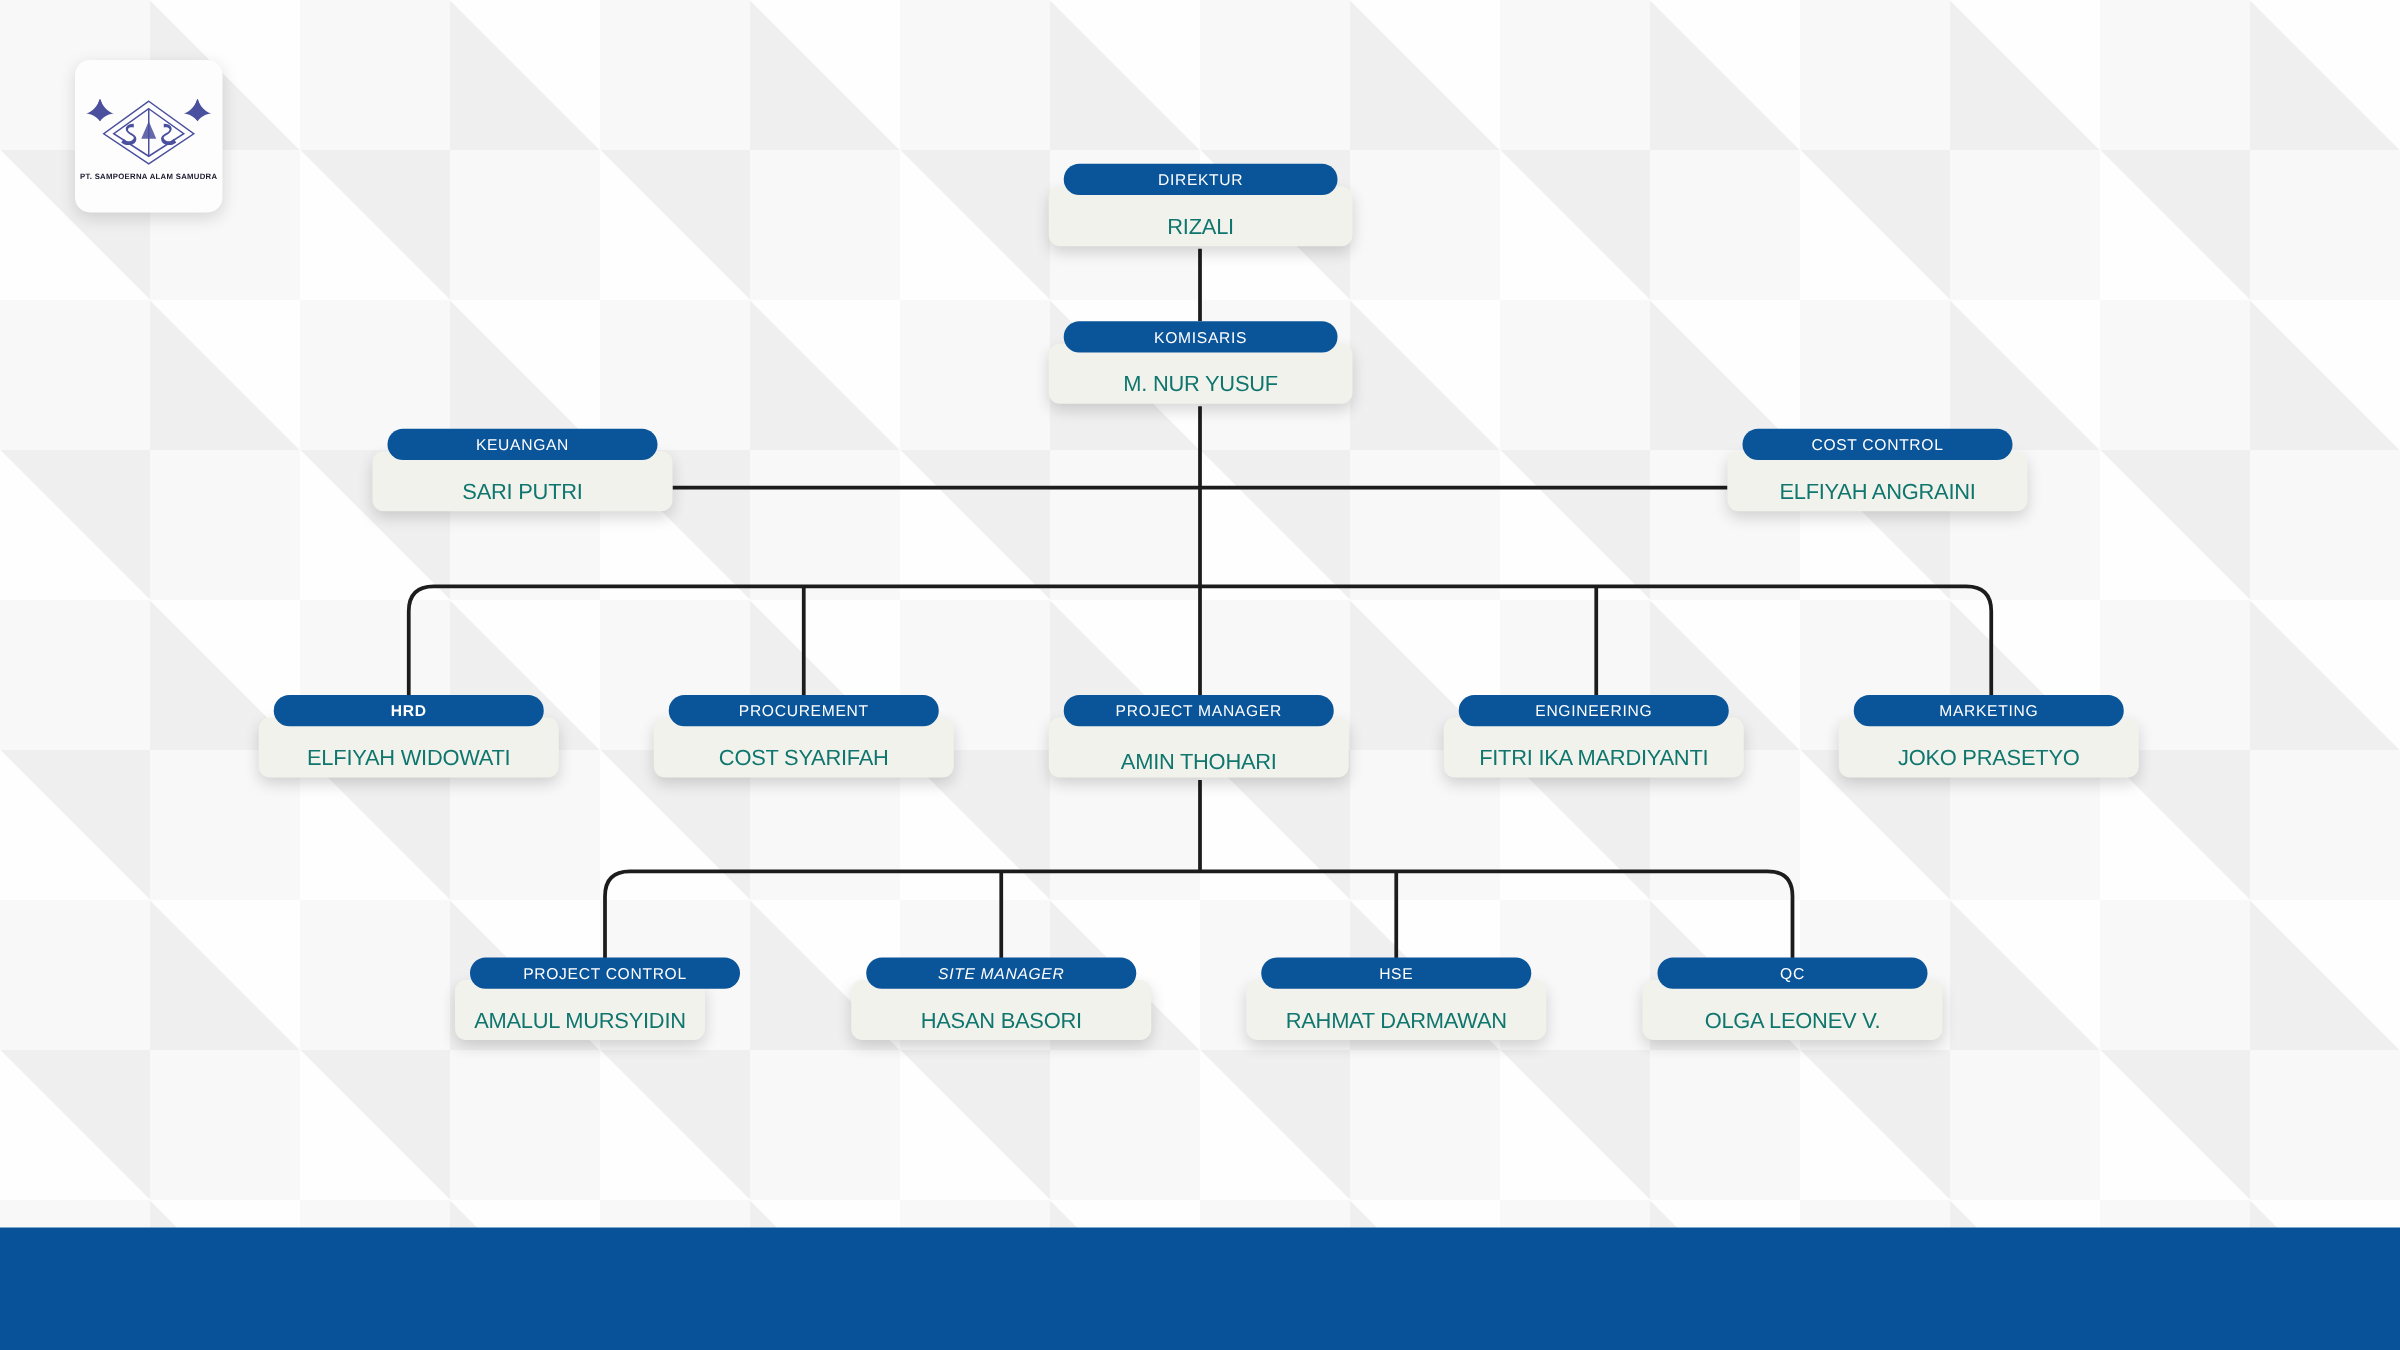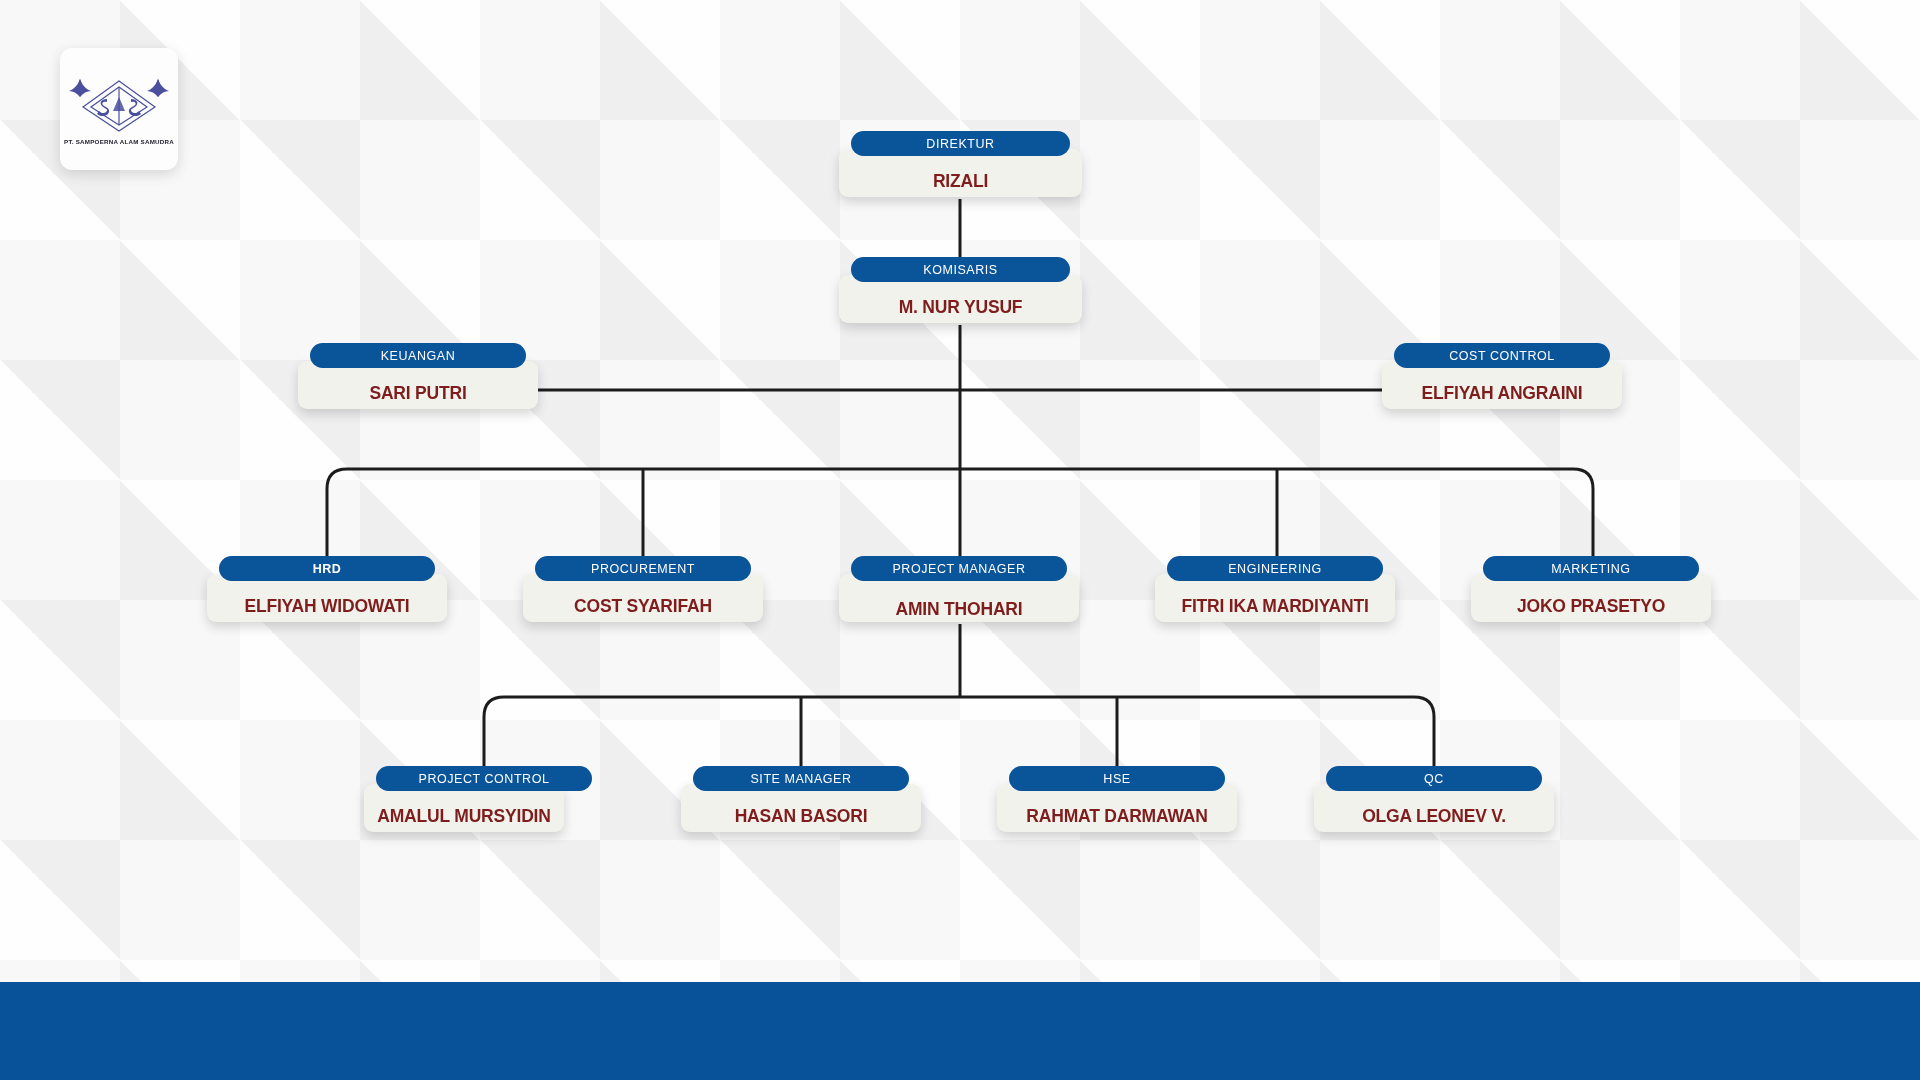--- a/index.html
+++ b/index.html
@@ -47,21 +47,21 @@
     white-space:nowrap; padding:0 14px; z-index:2;
   }
   .node .card{
     position:absolute; left:0; top:18px; height:48px;
     background:#f2f2ec; border-radius:9px;
     box-shadow:0 5px 12px rgba(0,0,0,.16);
     display:flex; align-items:center; justify-content:center;
     z-index:1;
   }
   .node .name{
-    font-size:17.5px; font-weight:bold; color:#7f1d1d;
+    font-size:17.5px; font-weight:normal; color:#0f766e;
     letter-spacing:-.2px; white-space:nowrap;
     position:relative; z-index:3;
   }
 
   
   #bottom-banner{
     position:absolute; left:0; top:982px; width:1920px; height:98px;
     background:#075299;
   }
 </style>
@@ -182,21 +182,21 @@
   </div>
 
   <div class="node" id="node-project-control" style="left:364px; top:766px; width:240px;">
     <div class="pill" style="width:216px;">PROJECT CONTROL</div>
     <div class="card" style="width:200px;">
       <span class="name" style="margin-top:17px;">AMALUL MURSYIDIN</span>
     </div>
   </div>
 
   <div class="node" id="node-site-manager" style="left:681px; top:766px; width:240px;">
-    <div class="pill" style="width:216px;">SITE MANAGER</div>
+    <div class="pill" style="width:216px;font-style:italic;">SITE MANAGER</div>
     <div class="card" style="width:240px;">
       <span class="name" style="margin-top:17px;">HASAN BASORI</span>
     </div>
   </div>
 
   <div class="node" id="node-hse" style="left:997px; top:766px; width:240px;">
     <div class="pill" style="width:216px;">HSE</div>
     <div class="card" style="width:240px;">
       <span class="name" style="margin-top:17px;text-align:right;">RAHMAT DARMAWAN</span>
     </div>

